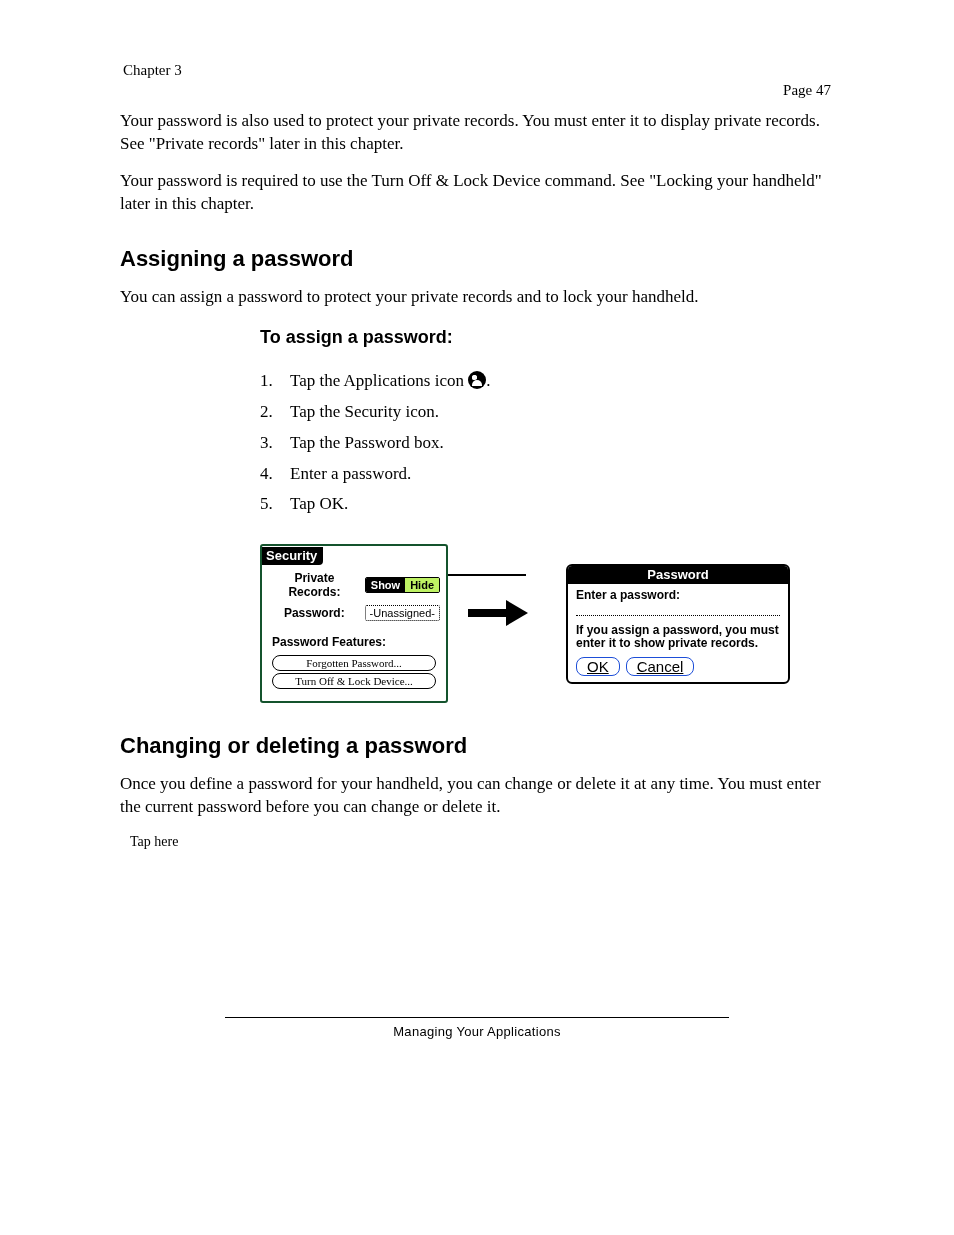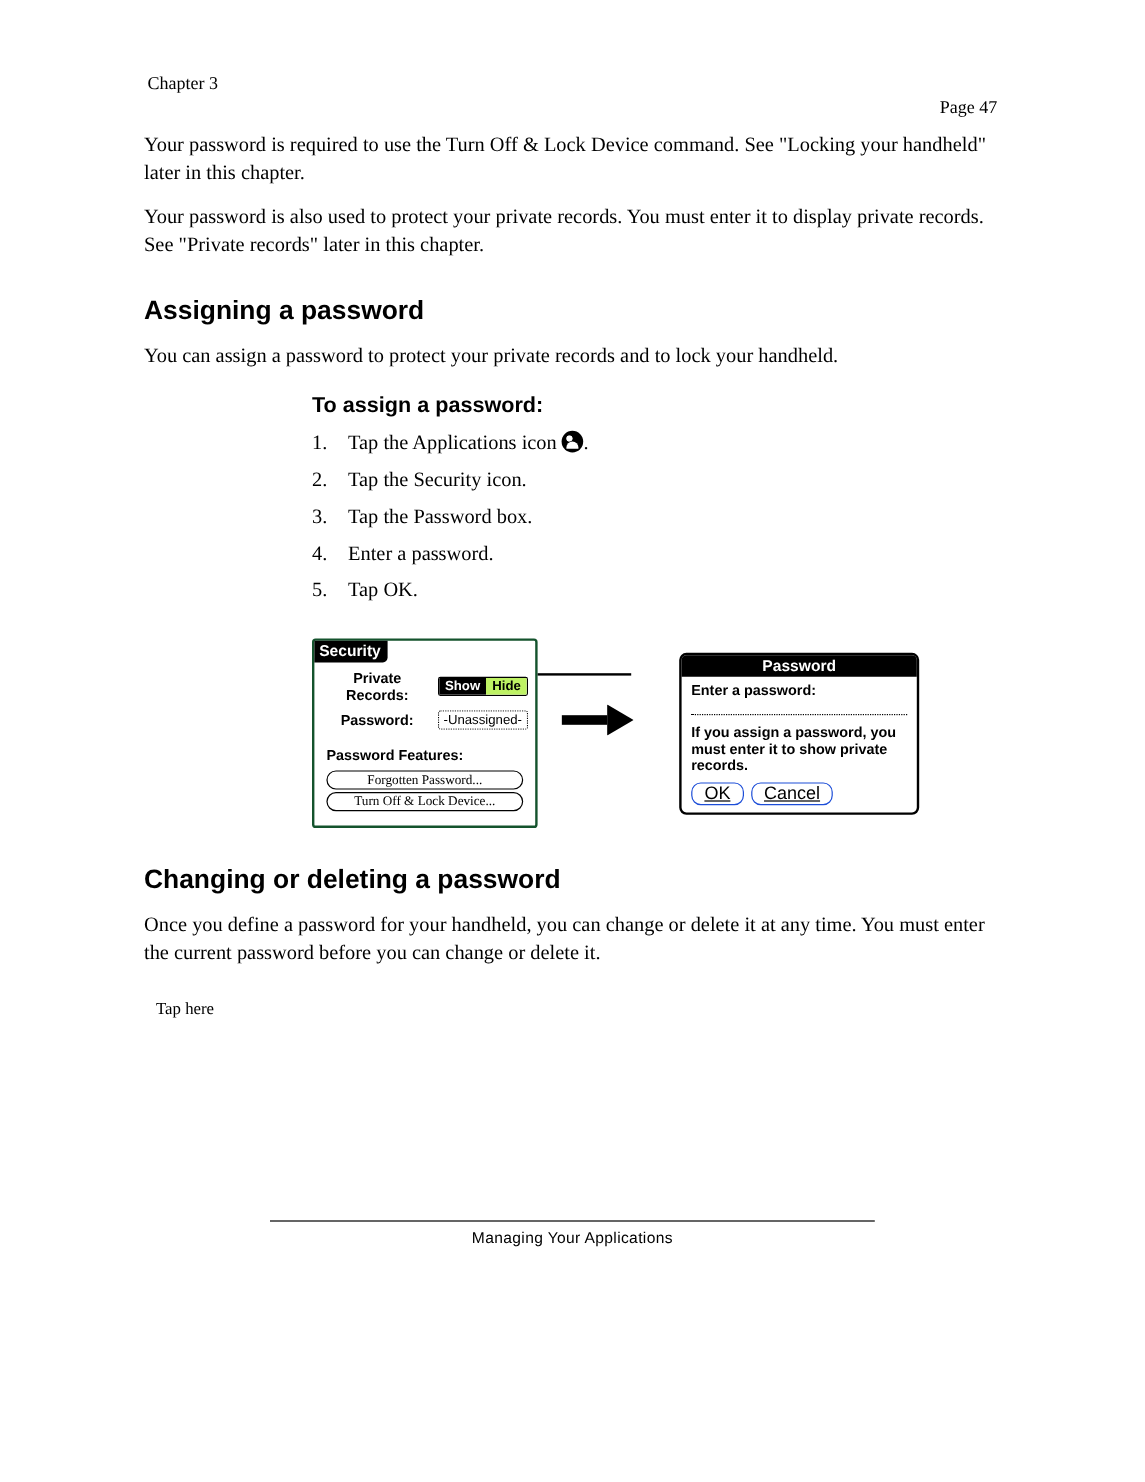--- a/index.html
+++ b/index.html
@@ -57,21 +57,21 @@
     line-height: 1.35;
     margin: 0 0 8px 0;
   }
   .step .n { min-width: 20px; }
   .step .t { flex: 1; }
   .step-head {
     font-family: Arial, Helvetica, sans-serif;
     font-weight: bold;
     font-size: 18px;
     margin-left: 140px;
-    margin-bottom: 10px;
+    margin-bottom: 22px;
   }
   .inline-icon {
     display: inline-block;
     width: 18px; height: 18px;
     border-radius: 50%;
     background: #000;
     position: relative;
     vertical-align: -3px;
   }
   .inline-icon::before {
@@ -164,21 +164,21 @@
     text-align:center;
     font-size:11px;
     padding:1px 0;
     background:#fff;
     font-family:Liberation Serif, serif;
   }
 
   .arrow svg { display:block; }
 
   .palm.dialog {
-    width: 200px;
+    width: 224px;
     border: 2px solid #000;
     border-radius: 6px;
     box-sizing: border-box;
     background:#fff;
   }
   .palm.dialog .dlg-title {
     background:#000;
     color:#fff;
     text-align:center;
     font-weight:bold;
@@ -250,22 +250,22 @@
 </style>
 </head>
 <body>
 
 <div class="page">
   <div class="header-left">Chapter 3</div>
   <div class="page-number">Page 47</div>
 
   <div style="height:30px"></div>
 
+  <p class="body indent">Your password is also used to protect your private records. You must enter it to display private records. See "Private records" later in this chapter.</p>
   <p class="body indent">Your password is required to use the Turn Off &amp; Lock Device command. See "Locking your handheld" later in this chapter.</p>
-  <p class="body indent">Your password is also used to protect your private records. You must enter it to display private records. See "Private records" later in this chapter.</p>
 
   <h3 class="sec-title">Assigning a password</h3>
   <p class="body indent">You can assign a password to protect your private records and to lock your handheld.</p>
 
   <p class="step-head">To assign a password:</p>
   <div class="steps">
     <div class="step">
         <span class="n">1.</span>
         <span class="t"><span>Tap the Applications icon <span class="inline-icon"></span>.</span></span>
       </div>

